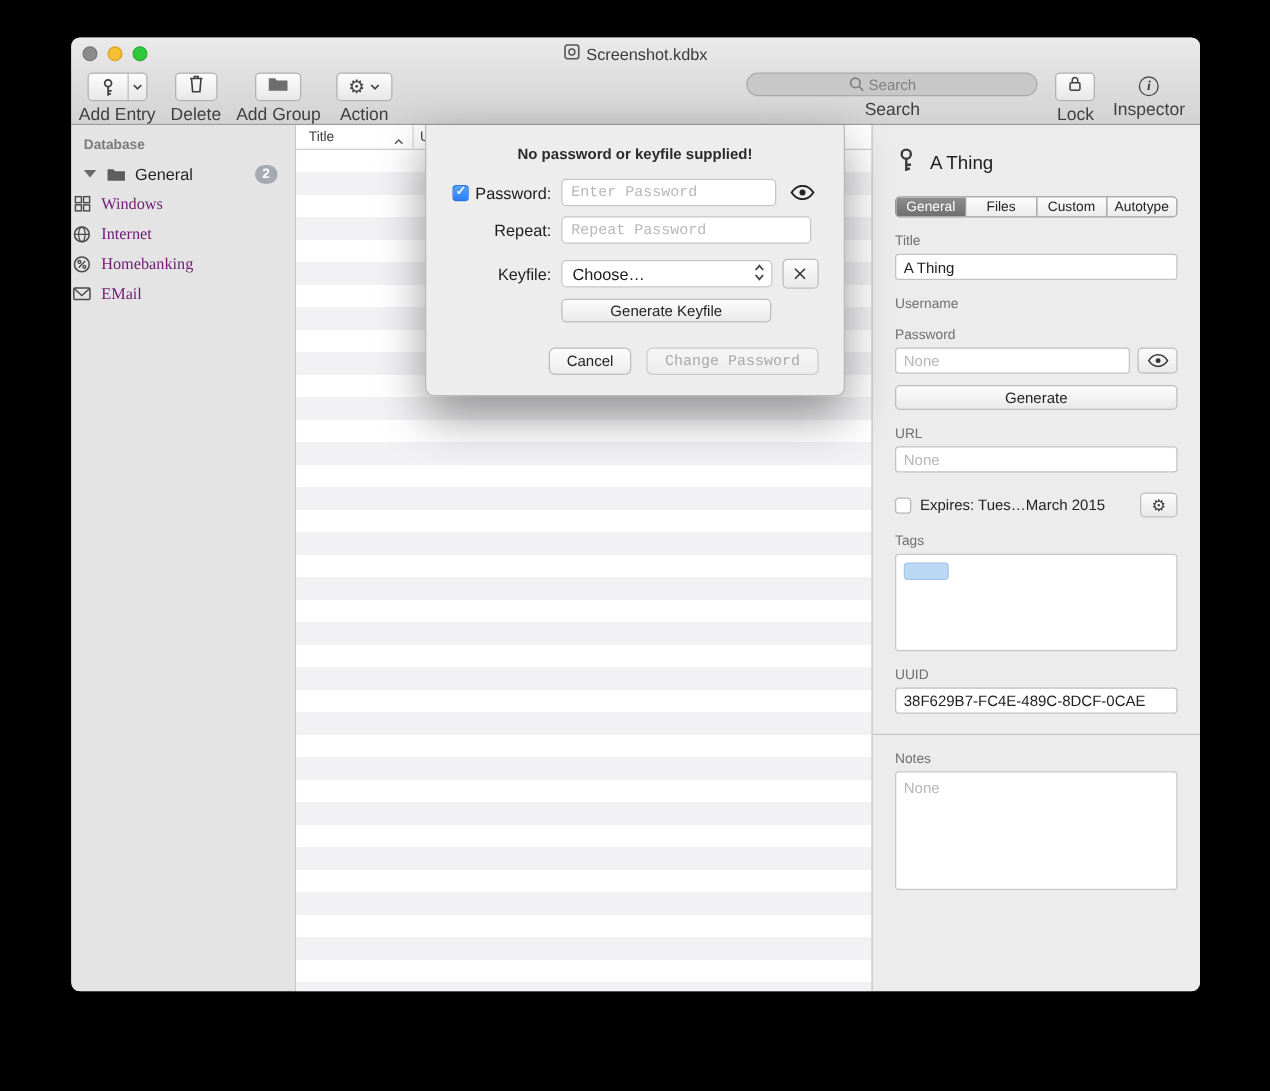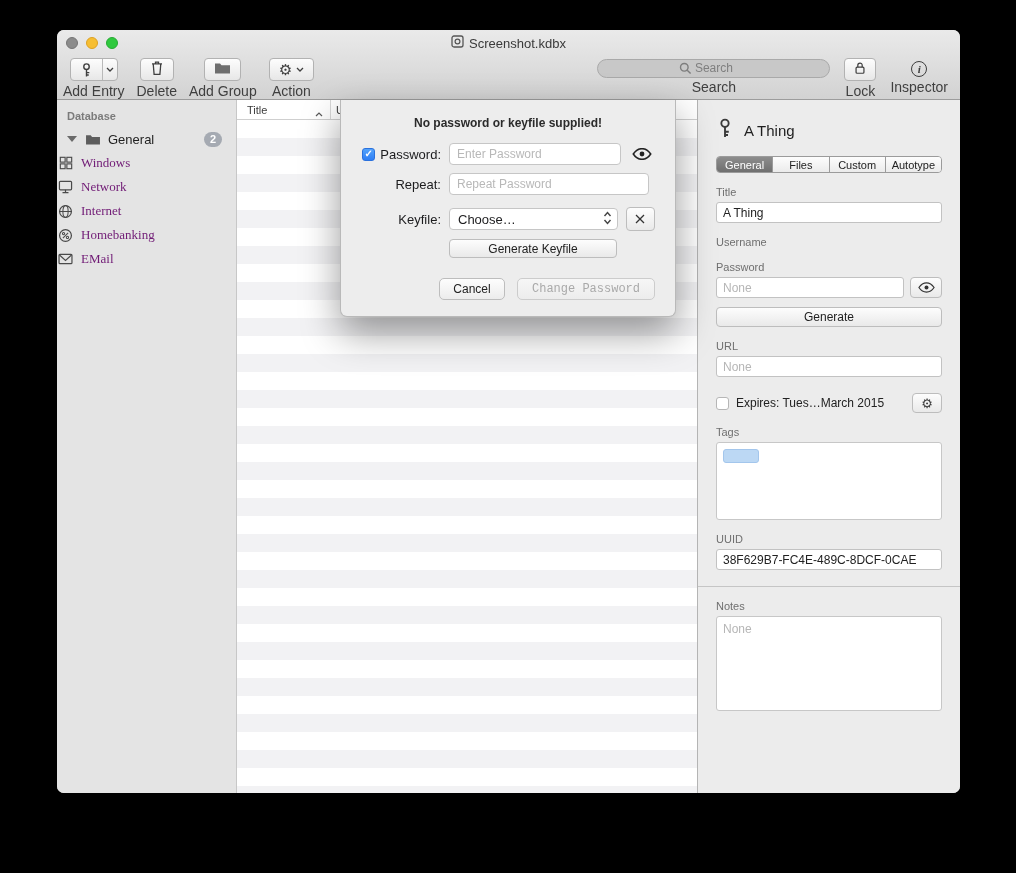--- a/index.html
+++ b/index.html
@@ -126,21 +126,21 @@
     background:#ededed; border:1px solid #b9b9b9; border-top:none;
     border-radius:0 0 7px 7px; box-shadow:0 16px 38px rgba(0,0,0,.4);
     padding-bottom:16px; }
   .dlg-msg { text-align:center; font-size:12px; font-weight:600; color:#2b2b2b;
     padding:16px 0 13px; }
   .dlg-row { display:flex; align-items:center; margin:0 20px 8px; }
   .dlg-label { width:80px; flex:none; display:flex; justify-content:flex-end;
     align-items:center; gap:5px; font-size:13px; color:#1c1c1e; margin-right:8px; }
   .dlg-input { width:200px; height:22px; border:1px solid #c6c6c6; border-radius:4px;
     background:#fff; padding:0 7px; font-size:12px; color:#222; outline:none;
-    font-family:Liberation Sans, sans-serif; }
+    font-family:Liberation Mono, monospace; }
   .dlg-input::placeholder { color:#b8b8b8; }
   .eye-btn { width:30px; height:20px; margin-left:8px; border:none; background:transparent;
     display:flex; align-items:center; justify-content:center; }
   .dropdown { width:174px; height:22px; background:#fff; border:1px solid #c6c6c6;
     border-radius:4px; display:flex; align-items:center; padding:0 5px 0 8px;
     font-size:13px; color:#1c1c1e; }
   .dropdown .dd-text { flex:1; }
   .x-btn { width:30px; height:24px; margin-left:8px;
     background:linear-gradient(#fdfdfd,#e9e9e9); border:1px solid #bdbdbd;
     border-radius:4px; display:flex; align-items:center; justify-content:center; }
@@ -284,30 +284,20 @@
           <svg width="14" height="14" viewBox="0 0 16 16">
               <rect x="1.5" y="1.5" width="5.5" height="5.5" fill="none" stroke="#4a4a4a" stroke-width="1.3"></rect>
               <rect x="9" y="1.5" width="5.5" height="5.5" fill="none" stroke="#4a4a4a" stroke-width="1.3"></rect>
               <rect x="1.5" y="9" width="5.5" height="5.5" fill="none" stroke="#4a4a4a" stroke-width="1.3"></rect>
               <rect x="9" y="9" width="5.5" height="5.5" fill="none" stroke="#4a4a4a" stroke-width="1.3"></rect>
             </svg>
         </span>
         <span>Windows</span>
       </div>
 
-      <div class="side-item">
-        <span class="ico">
-          <svg width="15" height="14" viewBox="0 0 16 15">
-              <rect x="1.5" y="1.5" width="13" height="9" rx="1" fill="none" stroke="#4a4a4a" stroke-width="1.3"></rect>
-              <line x1="8" y1="10.5" x2="8" y2="12.8" stroke="#4a4a4a" stroke-width="1.3"></line>
-              <line x1="4.8" y1="13.5" x2="11.2" y2="13.5" stroke="#4a4a4a" stroke-width="1.3"></line>
-            </svg>
-        </span>
-        <span>Network</span>
-      </div>
 
       <div class="side-item">
         <span class="ico">
           <svg width="15" height="15" viewBox="0 0 16 16">
               <circle cx="8" cy="8" r="6.3" fill="none" stroke="#4a4a4a" stroke-width="1.3"></circle>
               <ellipse cx="8" cy="8" rx="2.8" ry="6.3" fill="none" stroke="#4a4a4a" stroke-width="1.1"></ellipse>
               <line x1="1.7" y1="8" x2="14.3" y2="8" stroke="#4a4a4a" stroke-width="1.1"></line>
             </svg>
         </span>
         <span>Internet</span>

